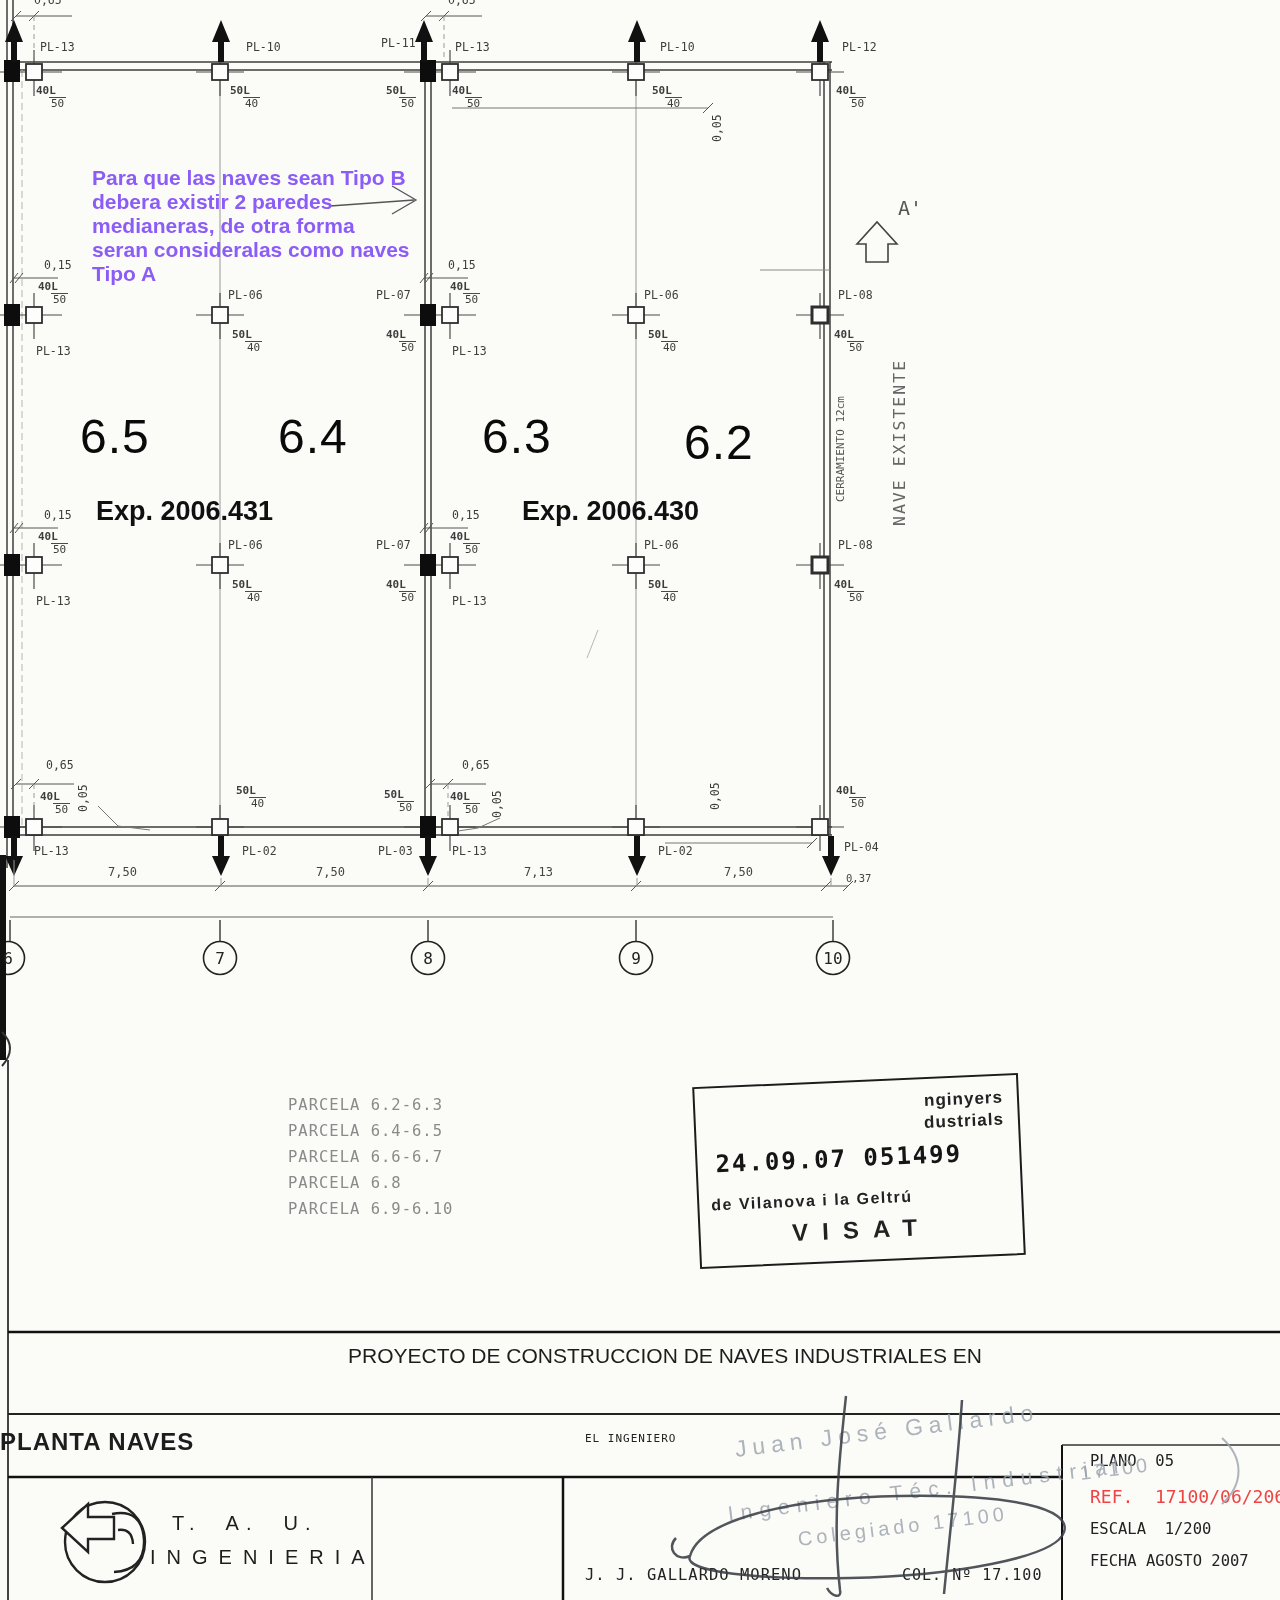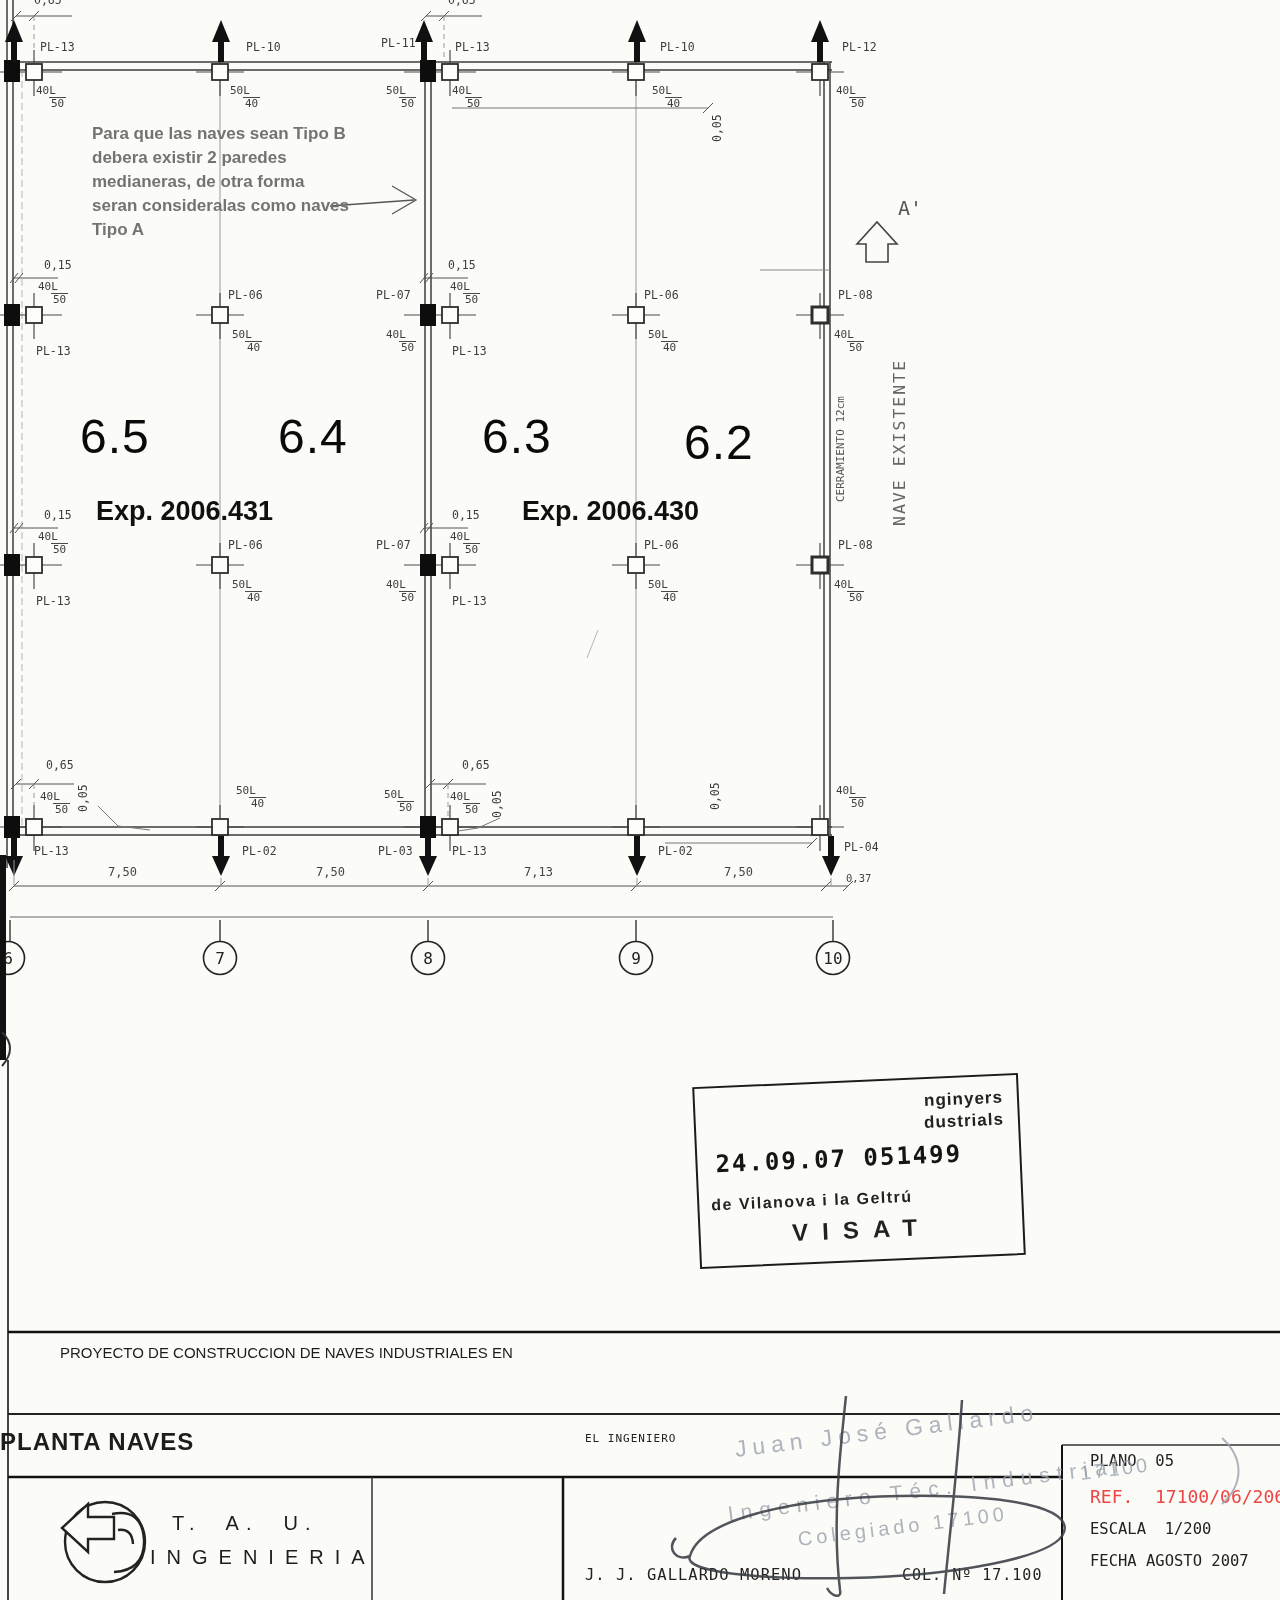--- a/index.html
+++ b/index.html
@@ -7,25 +7,25 @@
     position:relative;width:1280px;height:1600px;overflow:hidden;
     background:#fbfbf8;
     font-family:"Liberation Sans",sans-serif;color:#222;
   }
   .abs{position:absolute;}
   .cad{font-family:"DejaVu Sans Mono",monospace;color:#3d3d3d;}
   .lbl{font-size:11.5px;line-height:11px;white-space:nowrap;}
   .dimlbl{font-size:12px;line-height:12px;white-space:nowrap;color:#444;margin-left:8px;}
   .vtext{writing-mode:vertical-rl;transform:rotate(180deg);}
   .frac{position:absolute;font-family:"DejaVu Sans Mono",monospace;font-size:11px;line-height:10.5px;color:#3d3d3d;}
-  .frac .num{display:block;}
+  .frac .num{display:block;font-weight:bold;}
   .frac .den{display:block;margin-left:13px;border-top:1.3px solid #4a4a4a;padding:1px 2px 0 2px;width:max-content;}
   .bignum{font-size:48px;font-weight:normal;color:#0a0a0a;letter-spacing:1px;line-height:50px;}
   .exp{font-size:27px;font-weight:bold;color:#101010;line-height:30px;white-space:nowrap;}
-  .note{font-size:17px;line-height:24px;font-weight:600;color:#737373;white-space:nowrap;}
+  .note{font-size:21px;line-height:24px;font-weight:600;color:#8b5cf6;white-space:nowrap;margin-top:44px;}
   .bubble-label{width:34px;text-align:center;font-family:"DejaVu Sans Mono",monospace;font-size:16px;color:#222;}
   .parcela{font-family:"DejaVu Sans Mono",monospace;font-size:15.5px;line-height:26px;color:#8a8a8a;letter-spacing:1px;white-space:pre;}
   .ghost{color:#9aa2ac;opacity:.8;white-space:nowrap;}
   .tb{color:#1d1d1d;white-space:nowrap;}
   .stamp-box{
     position:absolute;left:696px;top:1080px;width:322px;height:178px;
     border:2.5px solid #1c1c1c;transform:rotate(-2.5deg);
   }
   .stamp-box div{position:absolute;color:#222;}
 </style>
@@ -431,30 +431,37 @@
   <div class="abs cad dimlbl" style="left:516px;top:866px">7,13</div>
   <div class="abs cad dimlbl" style="left:716px;top:866px">7,50</div>
   <div class="abs cad dimlbl" style="left:838px;top:872px;font-size:10.5px">0,37</div>
 
   <div class="abs bubble-label" style="left:-9px;top:949px">6</div>
   <div class="abs bubble-label" style="left:203px;top:949px">7</div>
   <div class="abs bubble-label" style="left:411px;top:949px">8</div>
   <div class="abs bubble-label" style="left:619px;top:949px">9</div>
   <div class="abs bubble-label" style="left:816px;top:949px">10</div>
 
+  <div class="abs" style="left:288px;top:1092px">
+    <div class="parcela">PARCELA 6.2-6.3</div>
+    <div class="parcela">PARCELA 6.4-6.5</div>
+    <div class="parcela">PARCELA 6.6-6.7</div>
+    <div class="parcela">PARCELA 6.8</div>
+    <div class="parcela">PARCELA 6.9-6.10</div>
+  </div>
 
   <div class="stamp-box">
     <div style="right:14px;top:12px;font-size:17px;letter-spacing:1px;font-weight:600">nginyers</div>
     <div style="right:14px;top:34px;font-size:17px;letter-spacing:1px;font-weight:600">dustrials</div>
     <div class="cad" style="left:18px;top:62px;font-size:24px;letter-spacing:2px;color:#151515;font-weight:bold">24.09.07 051499</div>
     <div style="left:12px;top:108px;font-size:16px;letter-spacing:1.5px;font-weight:600">de Vilanova i la Geltrú</div>
     <div style="left:0;right:0;top:134px;text-align:center;font-size:24px;letter-spacing:14px;font-weight:600">VISAT</div>
   </div>
 
-  <div class="abs tb" style="left:60px;top:1344px;width:1210px;font-size:15px">PROYECTO DE CONSTRUCCION DE NAVES INDUSTRIALES EN</div>
+  <div class="abs tb" style="left:60px;top:1344px;width:1210px;text-align:center;font-size:21px">PROYECTO DE CONSTRUCCION DE NAVES INDUSTRIALES EN</div>
   <div class="abs tb" style="left:0;top:1428px;width:1062px;text-align:left;font-size:24px;font-weight:600;letter-spacing:1px">PLANTA NAVES</div>
 
   <div class="abs tb" style="left:172px;top:1512px;font-size:20px;letter-spacing:7px;white-space:pre">T.  A.  U.</div>
   <div class="abs tb" style="left:150px;top:1546px;font-size:20px;letter-spacing:11px">INGENIERIA</div>
 
 
   <div class="abs cad" style="left:585px;top:1432px;font-size:11px;letter-spacing:1px;color:#222">EL INGENIERO</div>
   <div class="abs cad" style="left:585px;top:1566px;font-size:15.5px;letter-spacing:1px;color:#222">J. J. GALLARDO MORENO</div>
   <div class="abs cad" style="left:902px;top:1566px;font-size:15px;letter-spacing:1px;color:#222">COL. Nº 17.100</div>
 

